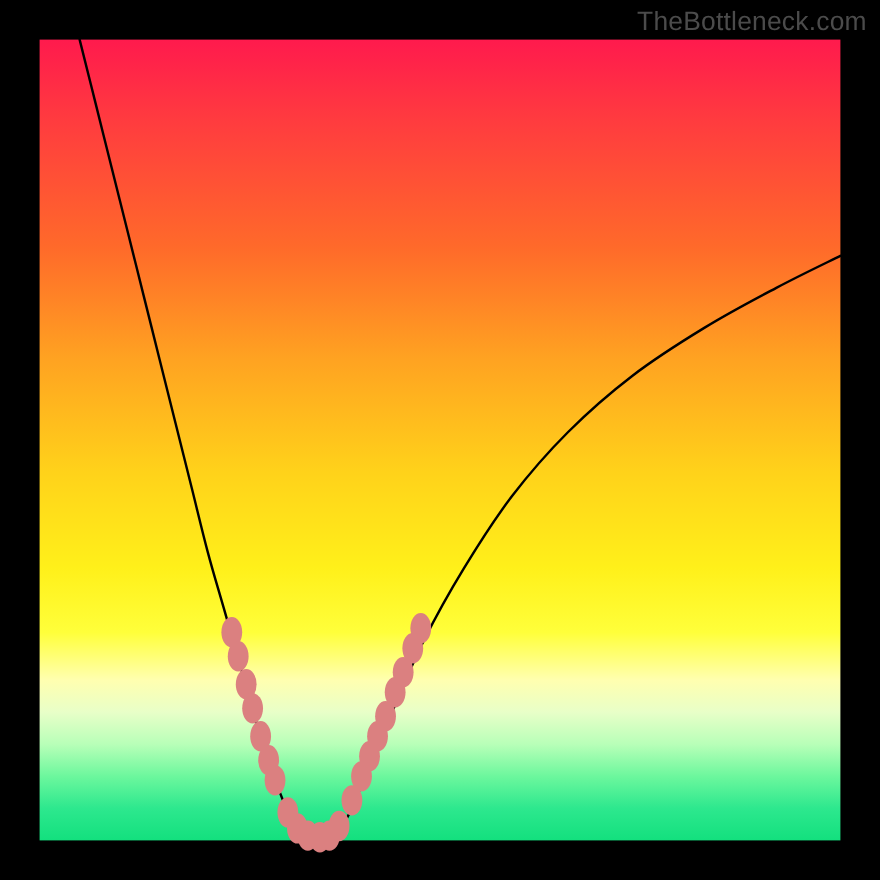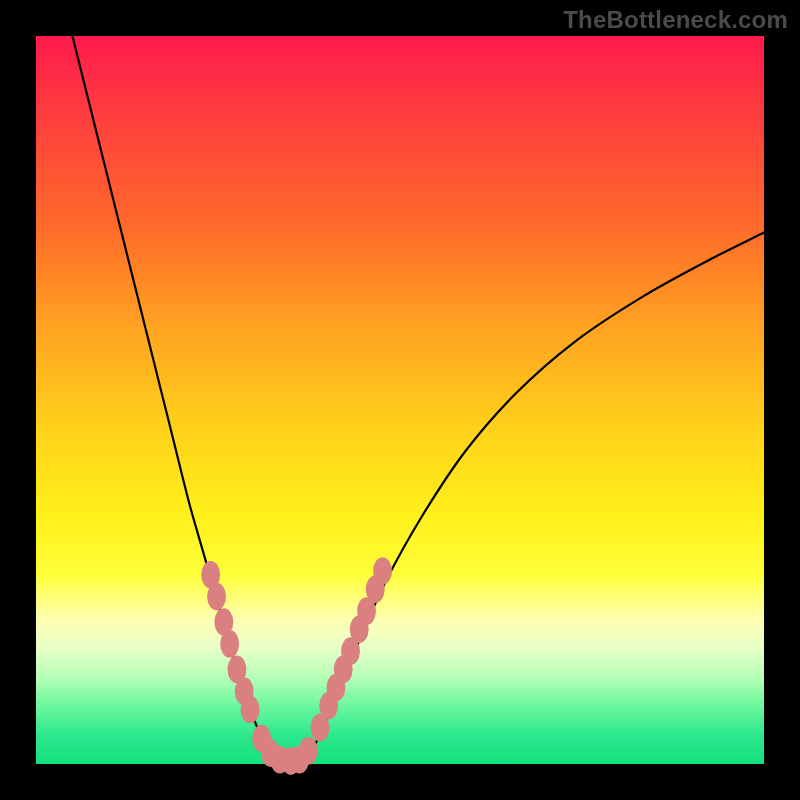--- a/index.html
+++ b/index.html
@@ -41,21 +41,21 @@
       #13e07e 100%
     );
   }
   .watermark {
     position: absolute;
     top: 6px;
     right: 12px;
     color: #4b4b4b;
     font-size: 24px;
     letter-spacing: 0.2px;
-    font-weight: 700;
+    font-weight: 400;
     user-select: none;
   }
   svg.curves {
     position: absolute;
     inset: 0;
     width: 100%;
     height: 100%;
     overflow: visible;
   }
   .curve {

